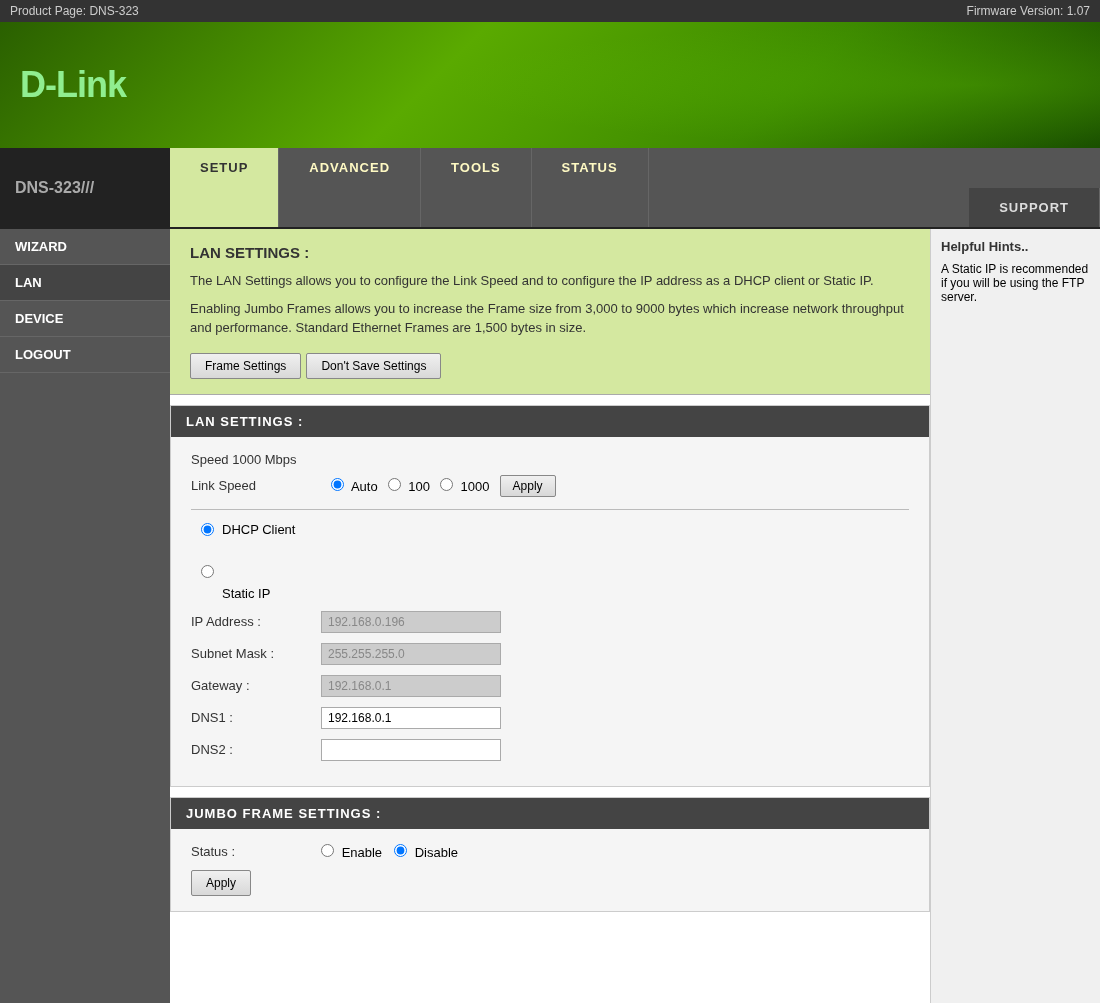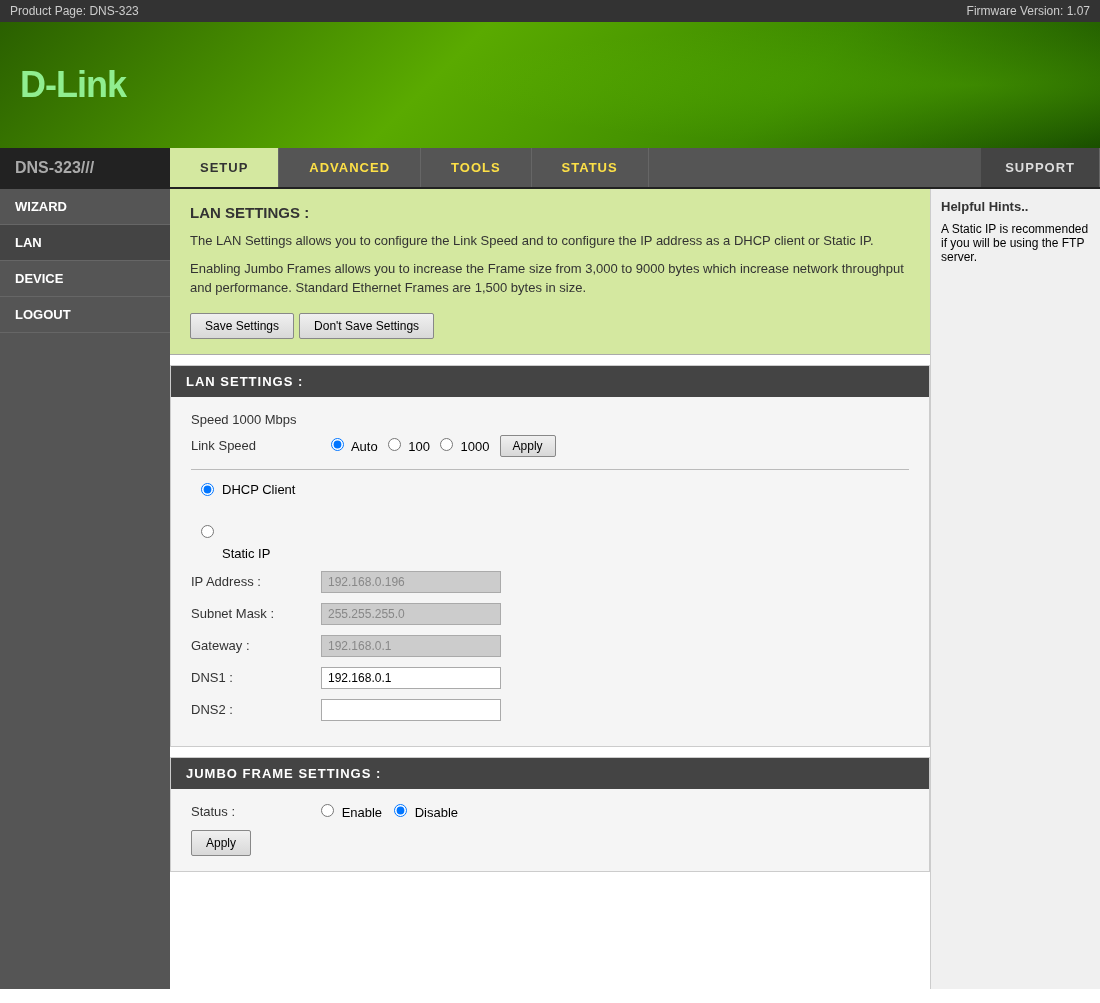--- a/index.html
+++ b/index.html
@@ -54,41 +54,42 @@
       color: #aaa;
       padding: 0 15px;
       display: flex;
       align-items: center;
       font-size: 16px;
       font-weight: bold;
       min-width: 170px;
     }
     .nav-tab {
       padding: 12px 30px;
-      color: #fde047;
+      color: #fef9c3;
       font-size: 13px;
       font-weight: bold;
       letter-spacing: 1px;
       cursor: pointer;
       border-right: 1px solid #666;
       text-transform: uppercase;
     }
     .nav-tab.active {
       background: #d4e8a0;
       color: #333;
     }
     .nav-tab-support {
       margin-left: auto;
       background: #444;
       color: #ddd;
-      padding: 12px 24px;
+      padding: 12px 30px;
       font-weight: bold;
       letter-spacing: 1px;
       cursor: pointer;
       text-transform: uppercase;
+      margin-top: 40px;
     }
 
     
     #main-layout {
       display: flex;
       background: #fff;
     }
 
     
     #sidebar {
@@ -271,21 +272,21 @@
     <div class="sidebar-item">LOGOUT</div>
   </div>
 
   <div id="content">
 
     <div id="info-box">
       <h2>LAN SETTINGS :</h2>
       <p>The LAN Settings allows you to configure the Link Speed and to configure the IP address as a DHCP client or Static IP.</p>
       <p>Enabling Jumbo Frames allows you to increase the Frame size from 3,000 to 9000 bytes which increase network throughput and performance. Standard Ethernet Frames are 1,500 bytes in size.</p>
       <div class="btn-row">
-        <button class="btn">Save Settings</button>
+        <button class="btn">Frame Settings</button>
         <button class="btn">Don't Save Settings</button>
       </div>
     </div>
 
     <div class="section" style="margin: 10px 0 0 0; border: 1px solid #ccc;">
       <div class="section-header">LAN SETTINGS :</div>
       <div class="section-body">
 
         <div class="speed-info">Speed 1000 Mbps</div>
 

